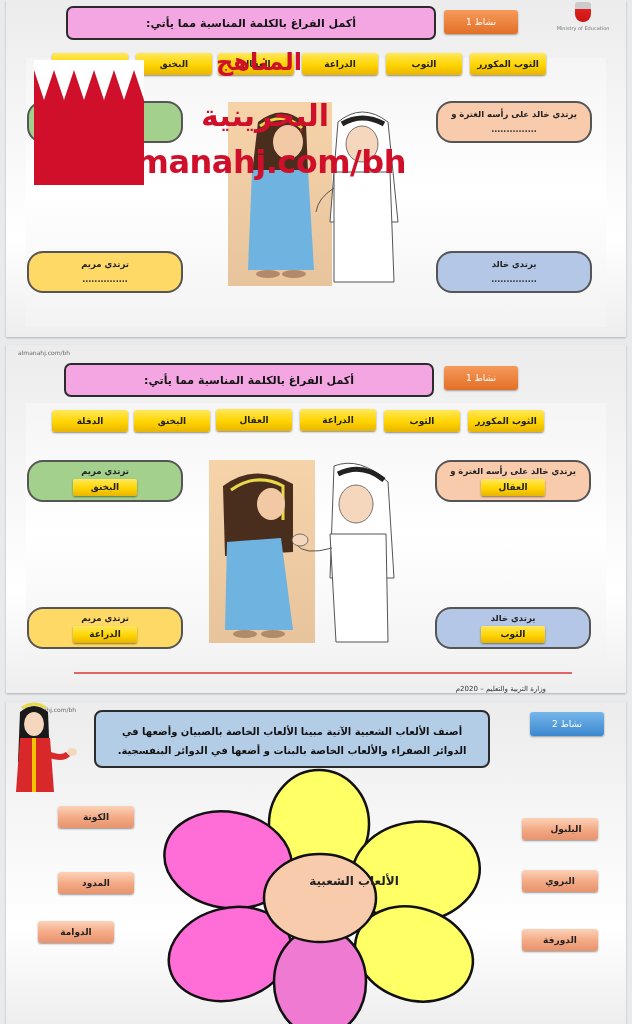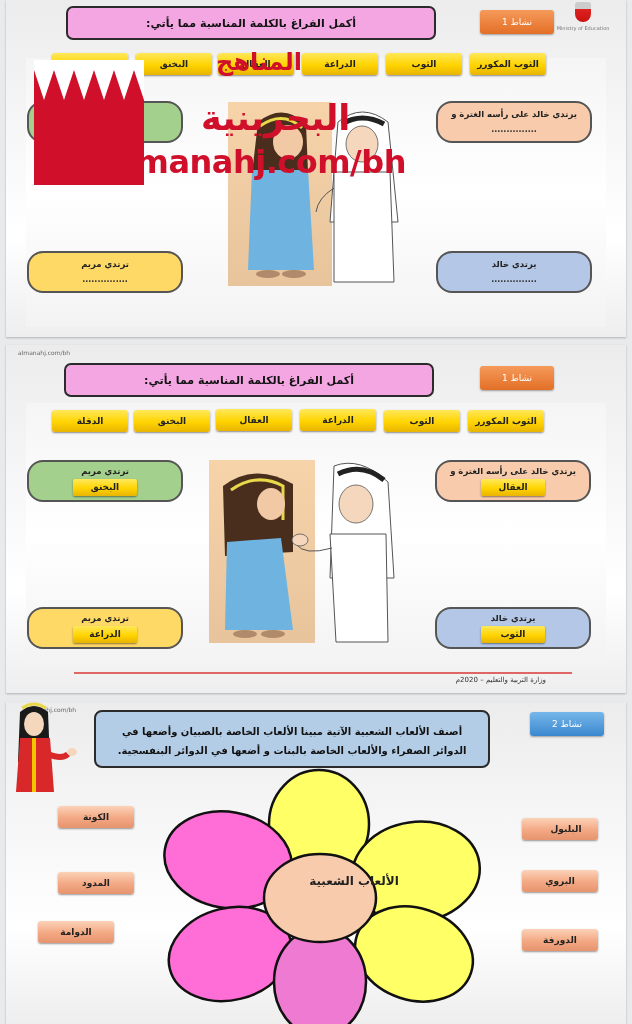--- a/index.html
+++ b/index.html
@@ -8,21 +8,21 @@
 
   .slide { position: absolute; left: 6px; width: 620px; background: linear-gradient(180deg,#ececec 0%,#f7f7f7 40%,#ffffff 70%,#eeeeee 100%); box-shadow: 0 1px 2px rgba(0,0,0,0.25); overflow: hidden; }
   .slide-inner { position: absolute; left: 20px; right: 20px; top: 52px; bottom: 10px; background: linear-gradient(180deg,#f5f5f5 0%,#ffffff 50%,#f3f3f3 100%); }
 
   .s1 { top: 0; height: 337px; }
   .s2 { top: 345px; height: 348px; }
   .s3 { top: 702px; height: 322px; }
 
   .title-box { position: absolute; height: 34px; border: 2px solid #2b2b2b; border-radius: 7px; background: #f4a6e2; display: flex; align-items: center; justify-content: center; direction: rtl; font-weight: bold; font-size: 11px; color: #111; }
   .badge { position: absolute; width: 74px; height: 24px; border-radius: 3px; color: #fff; font-size: 9px; display: flex; align-items: center; justify-content: center; direction: rtl; box-shadow: 0 1px 2px rgba(0,0,0,0.35); }
-  .badge.orange { background: linear-gradient(180deg,#f59a5a,#e36f27); margin-left: 36px; }
+  .badge.orange { background: linear-gradient(180deg,#f59a5a,#e36f27); }
   .badge.blue { background: linear-gradient(180deg,#76b7ea,#3b87cf); }
 
   .word { position: absolute; height: 22px; border-radius: 3px; background: linear-gradient(180deg,#ffe85a 0%,#ffd400 55%,#e8b400 100%); box-shadow: 0 1px 2px rgba(0,0,0,0.45); display:flex; align-items:center; justify-content:center; direction: rtl; font-size: 9px; font-weight: bold; color: #222; }
 
   .card { position: absolute; width: 156px; height: 42px; border: 2px solid #555; border-radius: 16px; direction: rtl; text-align: center; font-size: 8.5px; font-weight: bold; color: #222; padding-top: 6px; }
   .card .dots { margin-top: 6px; font-size: 8px; letter-spacing: 0px; color: #333; }
   .card .ans { display: inline-block; margin-top: 3px; width: 64px; height: 17px; line-height: 17px; border-radius: 2px; background: linear-gradient(180deg,#ffe85a 0%,#ffd400 55%,#e8b400 100%); box-shadow: 0 1px 2px rgba(0,0,0,0.45); font-size: 9px; }
   .c-green { background: #a3d08c; }
   .c-peach { background: #f8cbad; }
   .c-yellow { background: #ffd966; }
@@ -32,21 +32,21 @@
   .girl-bg { position: absolute; background: linear-gradient(180deg,#f7d3aa,#e7c49c); }
 
   .logo { position: absolute; right: 8px; top: 2px; width: 70px; height: 50px; text-align: center; font-size: 5px; color: #777; }
   .logo .shield { width: 16px; height: 20px; margin: 0 auto 3px; border-radius: 3px 3px 8px 8px; background: linear-gradient(180deg,#cccccc 0%,#cccccc 35%,#d22 36%,#c11 100%); }
 
   .wm-small { position: absolute; left: 12px; font-size: 6px; color: #666; }
 
   .watermark { position: absolute; left: 0; top: 0; width: 632px; height: 200px; pointer-events: none; }
   .wm-flag { position: absolute; left: 28px; top: 60px; width: 110px; height: 125px; background: #d0102b; }
   .wm-text1 { position: absolute; left: 210px; top: 48px; font-size: 24px; font-weight: bold; color: #d0102b; direction: rtl; font-family: "DejaVu Sans", sans-serif; }
-  .wm-text2 { position: absolute; left: 195px; top: 98px; font-size: 35px; font-weight: bold; color: #d0102b; direction: rtl; font-family: "DejaVu Sans", sans-serif; }
+  .wm-text2 { position: absolute; left: 195px; top: 98px; font-size: 30px; font-weight: bold; color: #d0102b; direction: rtl; font-family: "DejaVu Sans", sans-serif; }
   .wm-url { position: absolute; left: 98px; top: 143px; font-size: 32px; font-weight: bold; color: #d0102b; font-family: "DejaVu Sans", sans-serif; letter-spacing: -0.5px; }
 
   .footer-line { position: absolute; left: 68px; right: 54px; top: 328px; height: 2px; background: #e06666; }
   .footer-text { position: absolute; right: 80px; top: 334px; font-size: 7px; color: #333; direction: rtl; }
 
   .instruct { position: absolute; left: 88px; top: 8px; width: 396px; height: 58px; border: 2px solid #2b2b2b; border-radius: 8px; background: #b4cde7; direction: rtl; text-align: center; font-size: 10px; font-weight: bold; color: #111; line-height: 19px; padding-top: 10px; }
 
   .game { position: absolute; width: 76px; height: 22px; border-radius: 3px; background: linear-gradient(180deg,#fbd2b8 0%,#f3a883 55%,#e5946e 100%); box-shadow: 0 1px 2px rgba(0,0,0,0.4); direction: rtl; display:flex; align-items:center; justify-content:center; font-size: 9px; font-weight: bold; color:#222; }
 </style>
 </head>
@@ -166,21 +166,21 @@
         <path d="M44 6 Q70 -4 98 22 L104 118 L40 118 Z" fill="#fff" stroke="#555" stroke-width="1"></path>
         <path d="M48 14 Q72 2 94 20" stroke="#222" stroke-width="5" fill="none"></path>
         <ellipse cx="66" cy="44" rx="17" ry="19" fill="#f5d7bd" stroke="#555" stroke-width="0.8"></ellipse>
         <path d="M40 74 L96 74 L98 182 L46 182 Z" fill="#fff" stroke="#555" stroke-width="1"></path>
         <path d="M42 88 Q14 96 6 84" stroke="#555" stroke-width="1" fill="none"></path>
         <ellipse cx="10" cy="80" rx="8" ry="6" fill="#f5d7bd" stroke="#555" stroke-width="0.8"></ellipse>
       </svg>
     </div>
 
     <div class="footer-line" style="top:327px;"></div>
-    <div class="footer-text" style="top:331px;">وزارة التربية والتعليم – 2020م</div>
+    <div class="footer-text" style="top:340px;">وزارة التربية والتعليم – 2020م</div>
   </div>
 
   <div class="slide s3">
     <div class="wm-small" style="top:4px; left:18px;">almanahj.com/bh</div>
 
     <div class="illus" style="left:4px; top:0px; width:70px; height:90px;">
       <svg width="70" height="90" viewBox="0 0 70 90">
         <path d="M10 10 Q24 -2 38 10 L40 60 L8 60 Z" fill="#1a1a1a"></path>
         <path d="M12 6 Q24 -2 36 6" stroke="#e8d84a" stroke-width="3" fill="none"></path>
         <ellipse cx="24" cy="22" rx="10" ry="12" fill="#f5d7bd"></ellipse>

